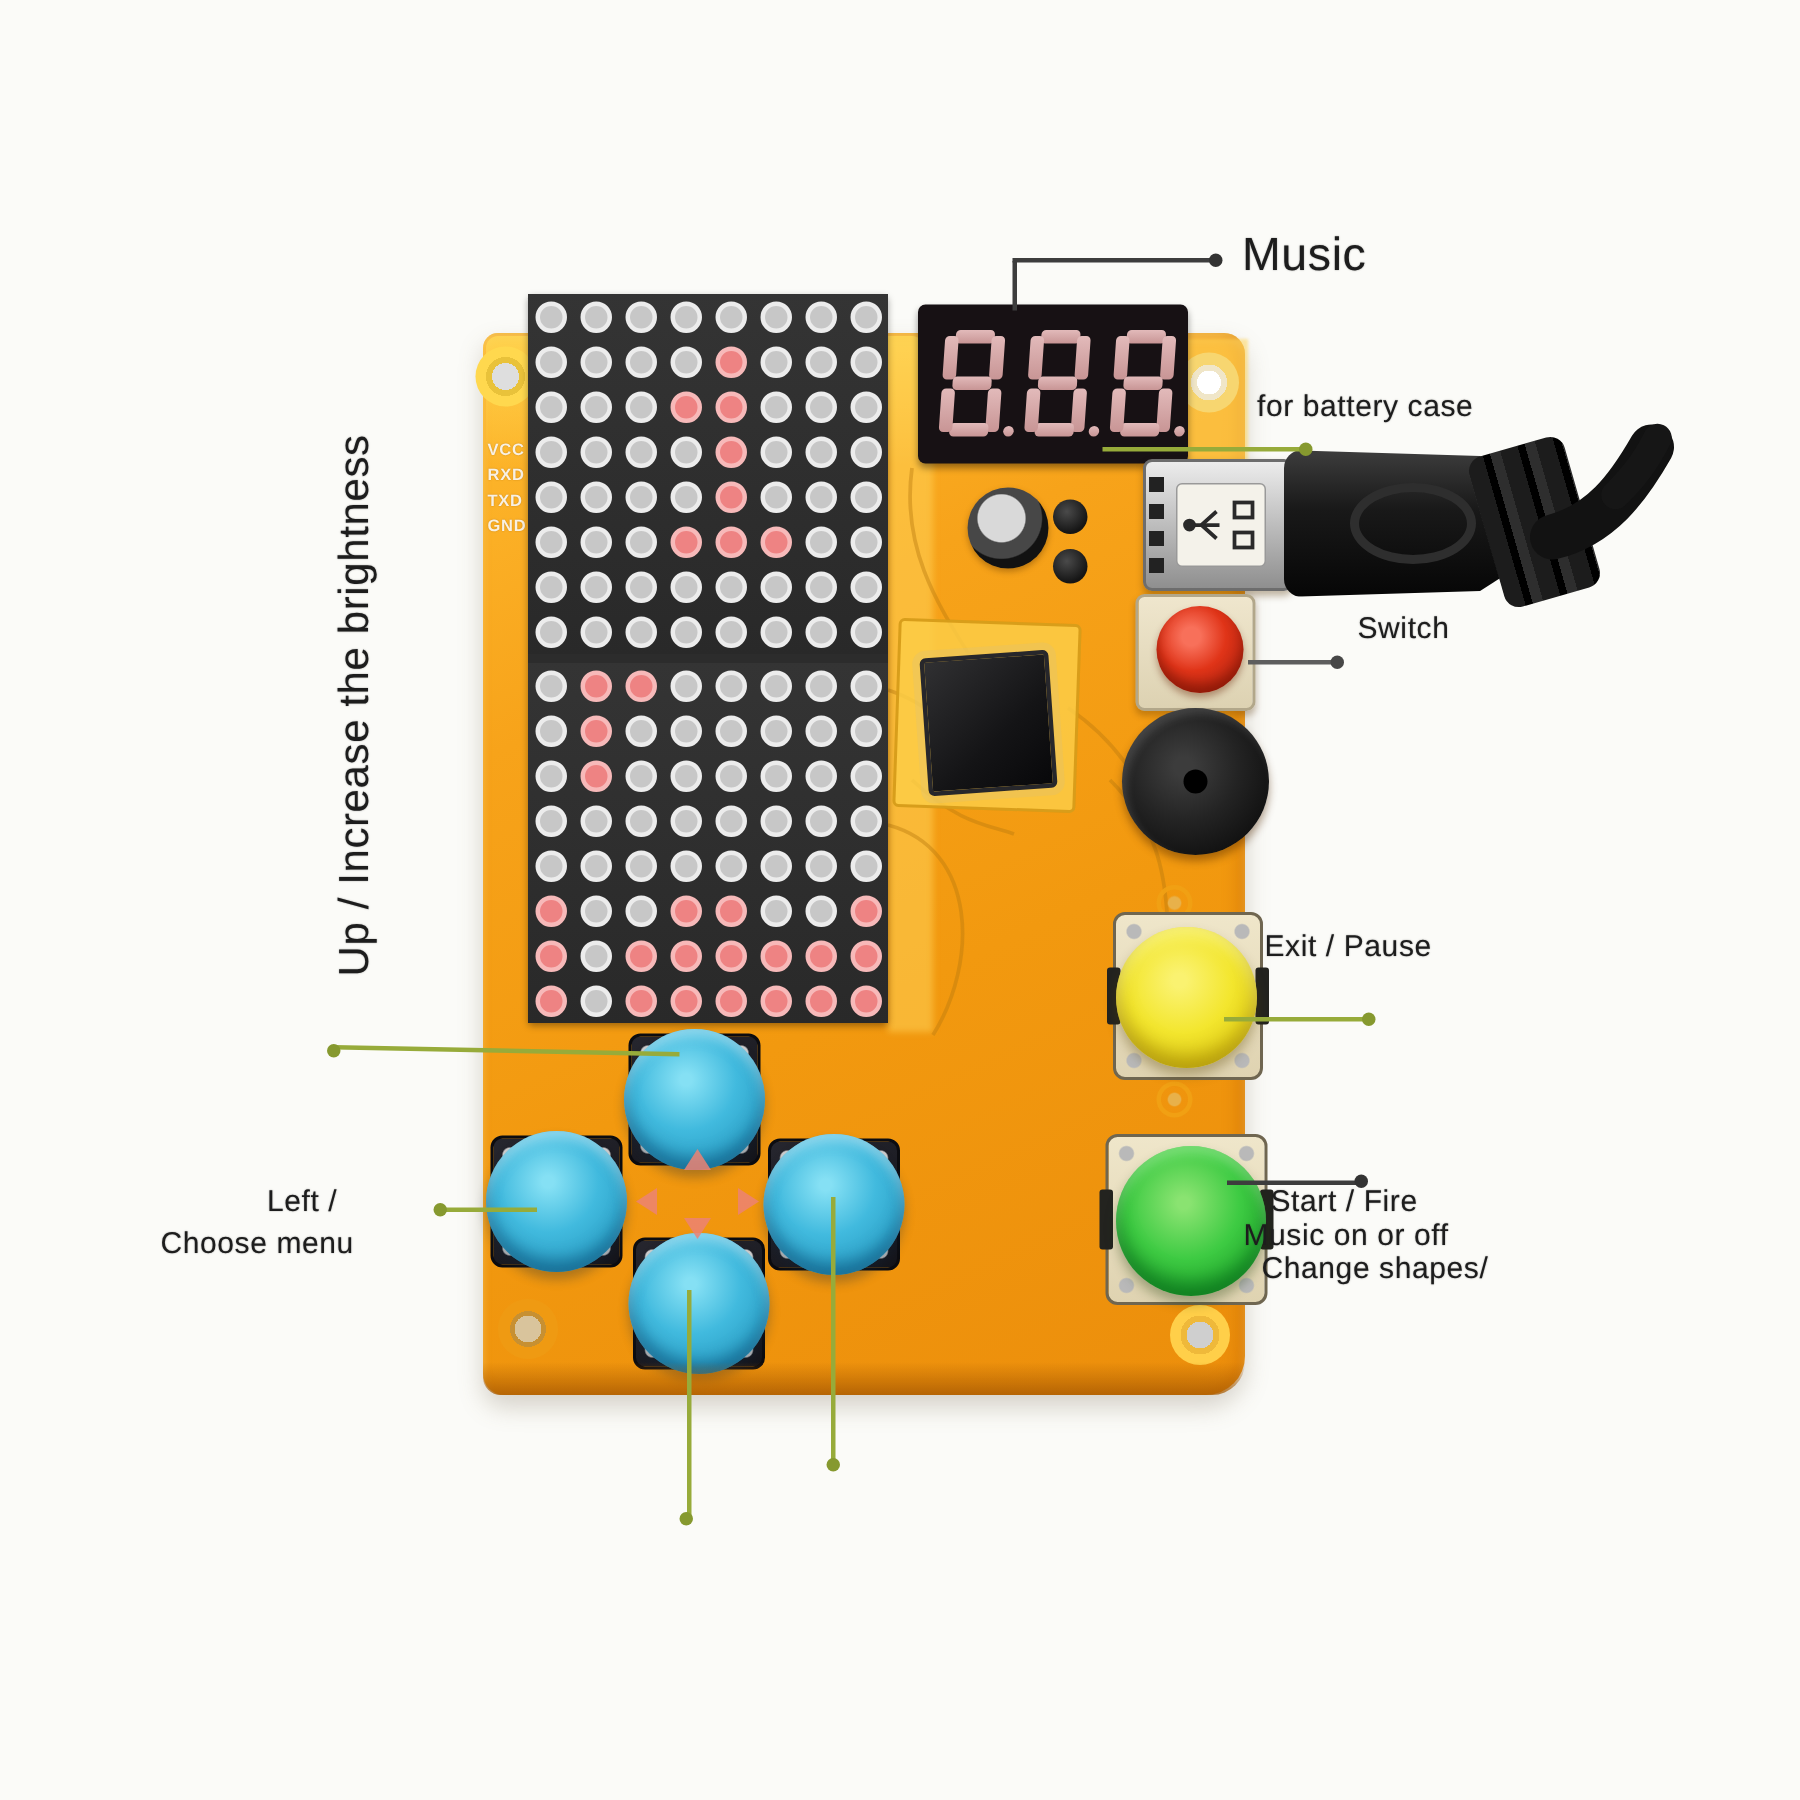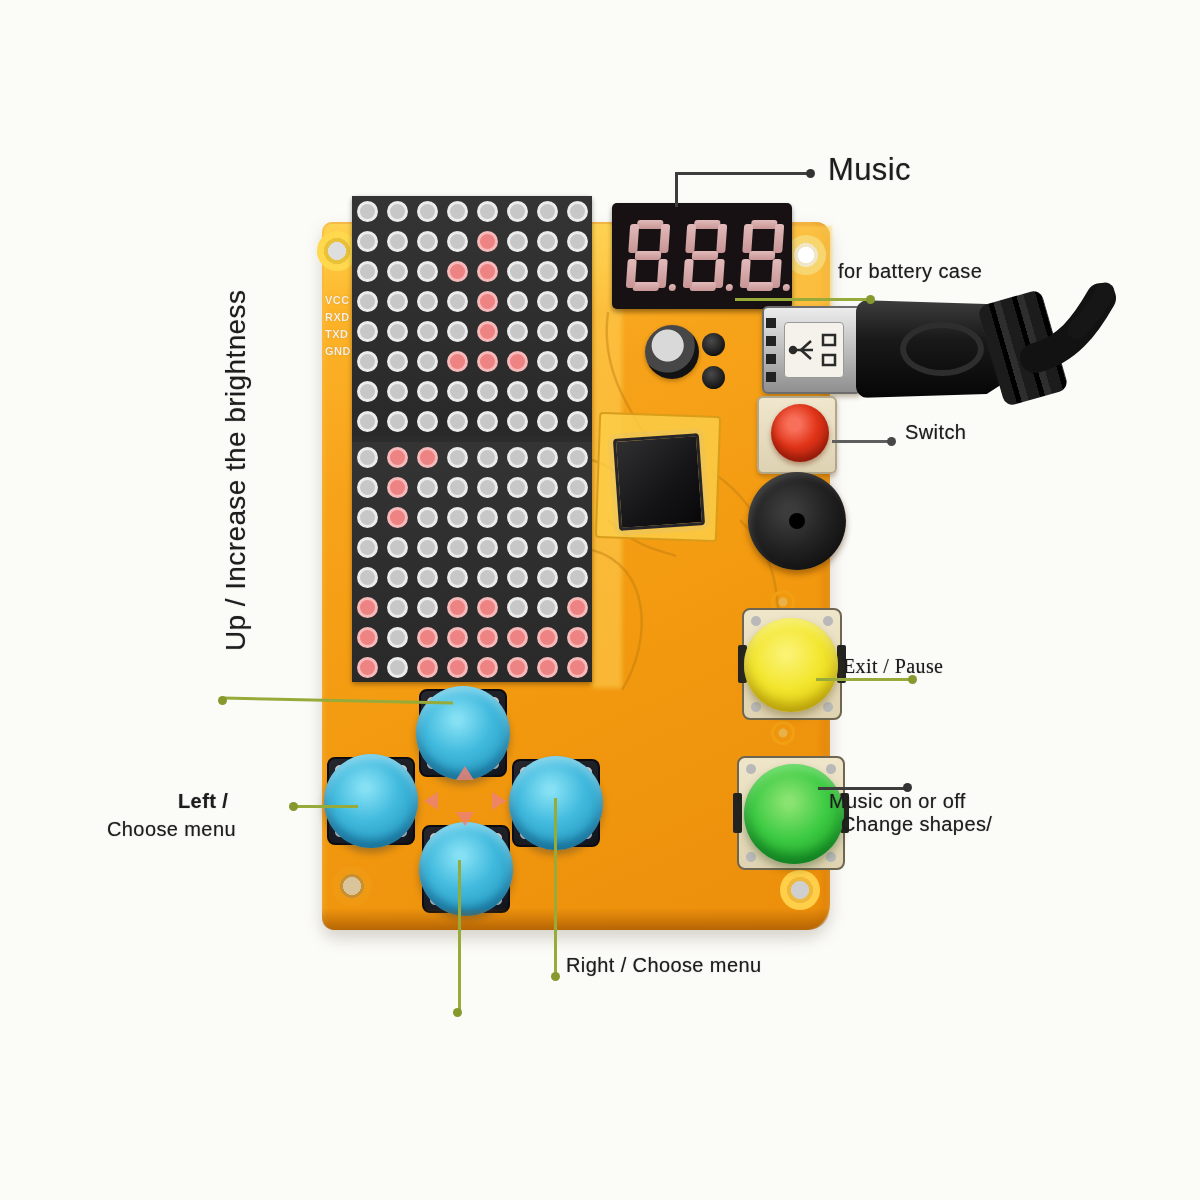--- a/index.html
+++ b/index.html
@@ -419,30 +419,30 @@
   <div class="abs ldot" style="left:218px;top:696px;"></div>
 
   <div class="abs lead" style="left:554px;top:798px;width:3px;height:180px;"></div>
   <div class="abs ldot" style="left:551px;top:972px;"></div>
 
   <div class="abs lead" style="left:458px;top:860px;width:3px;height:154px;"></div>
   <div class="abs ldot" style="left:453px;top:1008px;"></div>
 
   <div class="abs lbl" style="left:828px;top:152px;font-size:31px;">Music</div>
   <div class="abs lbl" style="left:838px;top:260px;">for battery case</div>
-  <div class="abs lbl" style="left:905px;top:421px;">Switch</div>
-  <div class="abs lbl" style="left:843px;top:655px;font-family:Liberation Serif, serif;">Exit / Pause</div>
+  <div class="abs lbl" style="left:905px;top:408px;">Switch</div>
+  <div class="abs lbl" style="left:843px;top:620px;">Exit / Pause</div>
 
   <div class="abs lbl" style="left:829px;top:790px;">
+    <span style="display:block;padding-left:18px;">Start / Fire</span>
     <span style="display:block;">Music on or off</span>
     <span style="display:block;padding-left:12px;">Change shapes/</span>
   </div>
 
-  <div class="abs lbl" style="left:178px;top:790px;font-weight:bold;">Left /</div>
+  <div class="abs lbl" style="left:178px;top:790px;">Left /</div>
   <div class="abs lbl" style="left:107px;top:818px;">Choose menu</div>
 
   <div class="abs lbl up-label" style="font-size:28px;">Up / Increase the brightness</div>
 
-  <div class="abs lbl" style="left:566px;top:954px;">Right / Choose menu</div>
 
 
   <div class="abs pcb-bottom-shade"></div>
 </div>
 
 </body></html>

